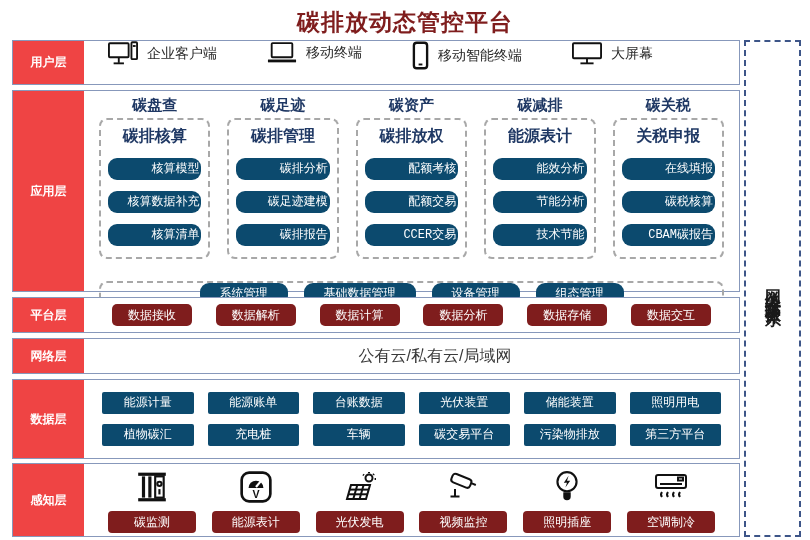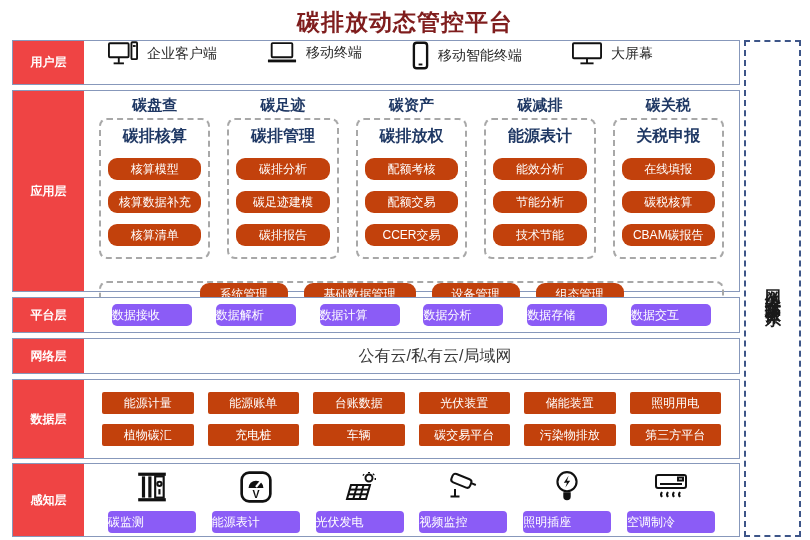--- a/index.html
+++ b/index.html
@@ -85,29 +85,29 @@
     flex-direction: column;
     gap: 11px;
   }
   .app-col-sub {
     text-align: center;
     color: #1f3864;
     font-weight: bold;
     font-size: 16px;
   }
   .navy-btn {
-    background: #c2410c;
+    background: #0c4a6e;
     color: #ffffff;
     font-size: 12px;
     line-height: 1;
     border: none;
     border-radius: 9px;
     padding: 5px 2px;
-    text-align: center;
-    font-family: Liberation Sans, sans-serif;
+    text-align: right;
+    font-family: Liberation Mono, monospace;
     white-space: nowrap;
   }
   .app-common-box {
     margin: 22px 15px 0 15px;
     border: 2px dashed #a8a8a8;
     border-radius: 8px;
     height: 38px;
     display: flex;
     align-items: center;
     justify-content: center;
@@ -118,28 +118,29 @@
   
   .platform-grid {
     display: grid;
     grid-template-columns: repeat(6, 1fr);
     align-items: center;
     justify-items: center;
     height: 100%;
     padding: 0 16px;
   }
   .yellow-btn {
-    background: #8b5cf6;
+    background: #7f1d1d;
     color: #ffffff;
     font-size: 12px;
     line-height: 1;
     border: none;
     border-radius: 5px;
     padding: 5px 0;
     width: 80px;
+    text-align: center;
     font-family: inherit;
     white-space: nowrap;
   }
 
   
   .network-content {
     display: flex;
     align-items: center;
     justify-content: center;
     color: #3a3a3a;

